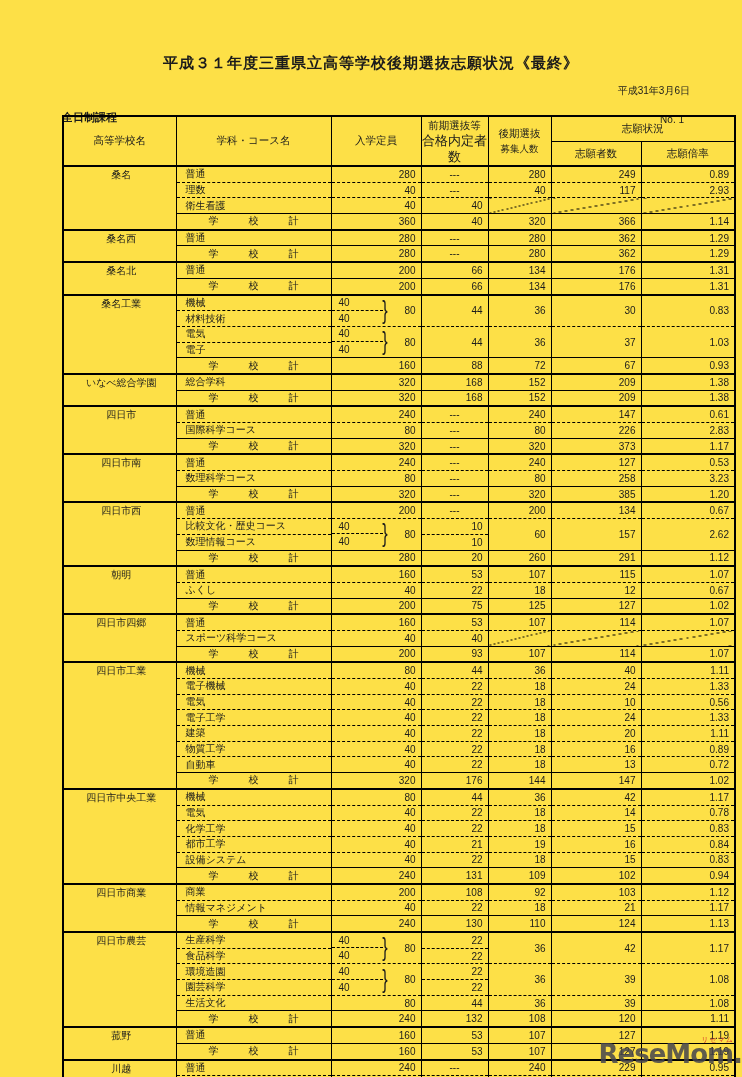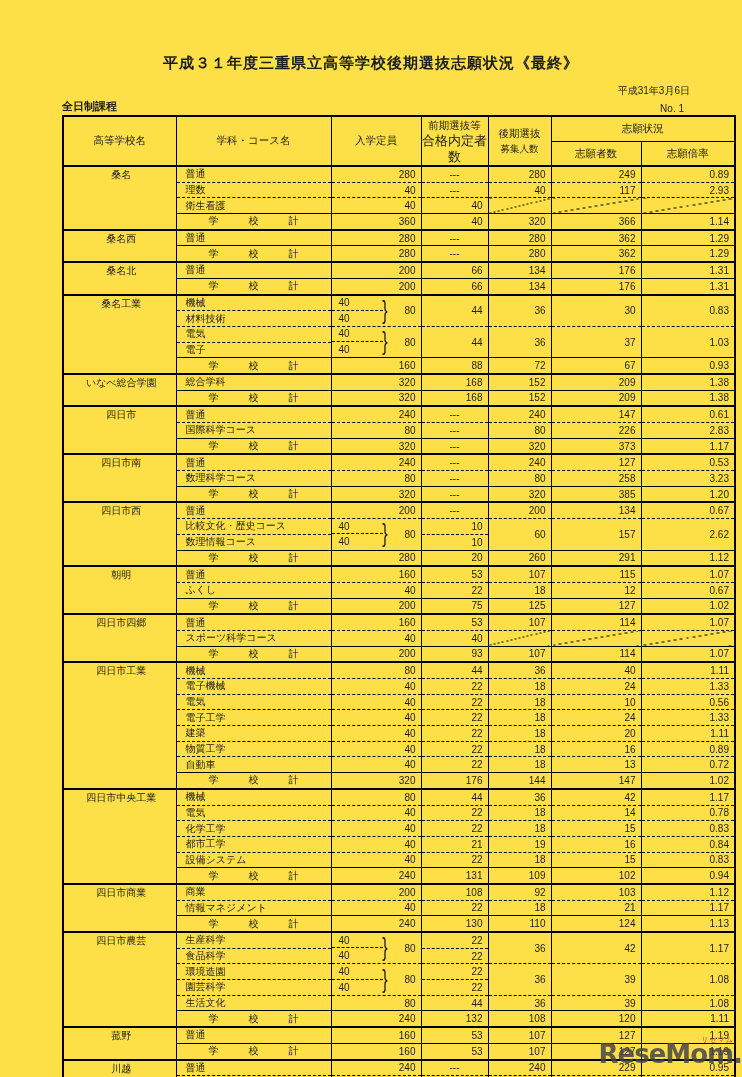--- a/index.html
+++ b/index.html
@@ -10,21 +10,21 @@
   }
   .title {
     position:absolute; top:54px; left:0; width:100%; text-align:center;
     font-size:15px; font-weight:bold; letter-spacing:1px;
   }
   .date {
     position:absolute; top:84px; left:62px; width:628px;
     text-align:right; font-size:10px;
   }
   .subrow {
-    position:absolute; top:99px; left:62px; width:672px;
+    position:absolute; top:110px; left:62px; width:672px;
     display:flex; justify-content:space-between; align-items:flex-end;
   }
   .course-type { font-size:11px; font-weight:bold; }
   .pageno { font-size:10px; padding-right:50px; }
 
   table.main {
     position:absolute; top:115px; left:62px; width:672px;
     border-collapse:collapse; table-layout:fixed;
     border:2px solid #000;
   }

